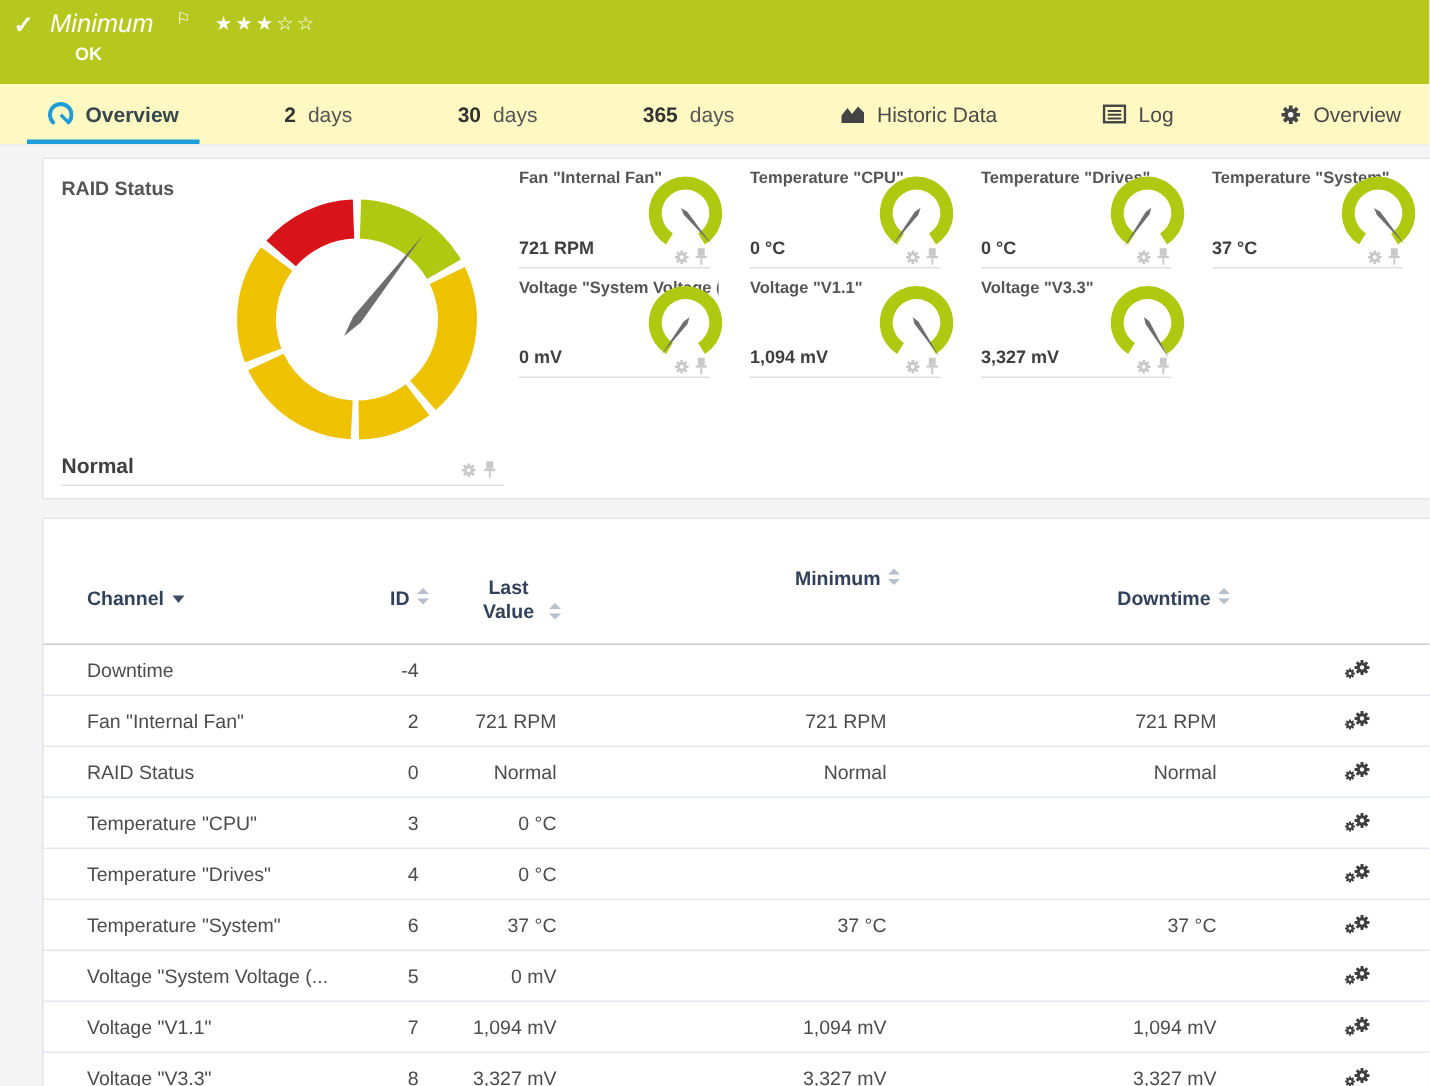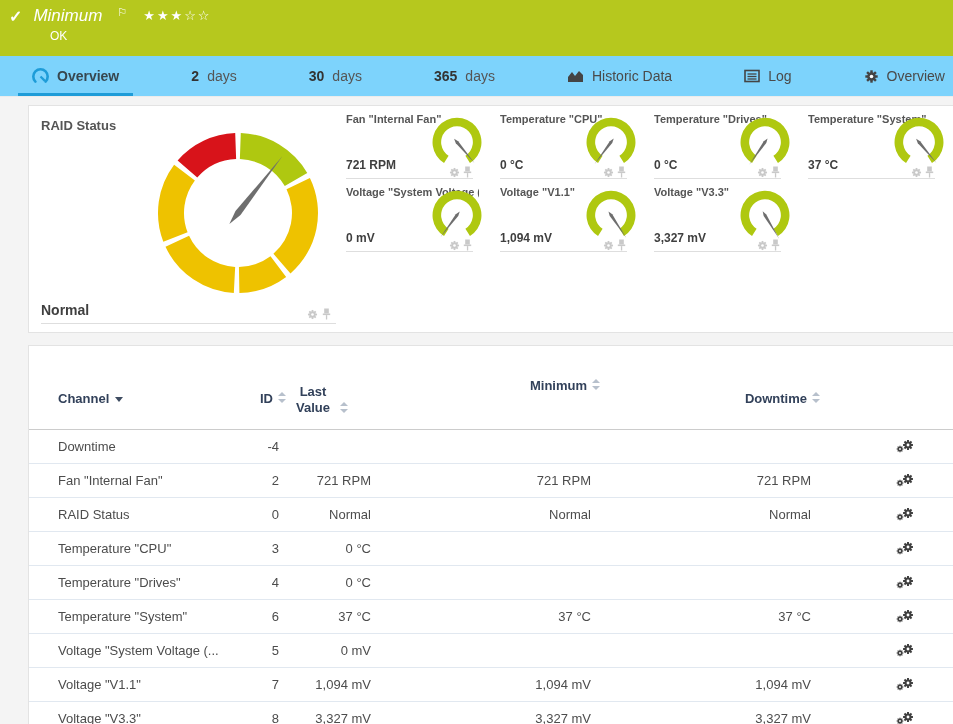--- a/index.html
+++ b/index.html
@@ -9,25 +9,25 @@
     -webkit-font-smoothing:antialiased;
   }
   
   .banner{position:absolute;top:0;left:0;right:0;height:56px;background:#b6c81e;color:#fff}
   .banner-row{position:absolute;left:9px;top:6px;display:flex;align-items:baseline}
   .check{font-size:16px;font-weight:bold;margin-right:11px;position:relative;top:1px}
   .kind{font-style:italic;font-size:17px;margin-right:9px}
   .btitle{font-size:17px;font-weight:bold;letter-spacing:.2px}
   .flag{font-size:11px;margin-left:6px;position:relative;top:-5px}
   .stars{font-size:13px;margin-left:16px;letter-spacing:2px;position:relative;top:-1px}
-  .status{position:absolute;left:50px;top:29px;font-size:12px;font-weight:normal}
+  .status{position:absolute;left:50px;top:29px;font-size:12px;font-weight:bold}
   
-  .tabbar{position:absolute;top:56px;left:0;right:0;height:41px;background:#7dd3fc;
+  .tabbar{position:absolute;top:56px;left:0;right:0;height:41px;background:#fef9c3;
     border-bottom:1px solid #ececec;display:flex;align-items:stretch;
-    justify-content:space-between;padding:0 1px 0 25px;box-sizing:border-box}
+    justify-content:space-between;padding:0 12px 0 25px;box-sizing:border-box}
   .tab{display:flex;align-items:center;gap:8px;font-size:14px;color:#4a4a4a;
     position:relative;padding:0 7px;cursor:pointer;white-space:nowrap}
   .tab .num{font-weight:bold;color:#333}
   .tab .word{color:#555}
   .tab.active .tlabel{font-weight:bold;color:#37474f}
   .tab.active:after{content:"";position:absolute;left:-7px;right:-7px;bottom:0;height:3px;background:#1e9cd8}
   .ticon{display:inline-flex;align-items:center}
   
   .panel{position:absolute;left:28px;background:#fff;border:1px solid #e3e3e3;box-sizing:border-box}
   #gauges-panel{top:105px;width:946px;height:228px}
@@ -50,21 +50,21 @@
   .th{position:absolute;font-size:13px;font-weight:bold;color:#32415a}
   .sort{display:inline-block;width:9px;height:11px;position:relative;margin-left:5px}
   .sort:before{content:"";position:absolute;top:0;left:0;border-left:4px solid transparent;
     border-right:4px solid transparent;border-bottom:4px solid #b7c0cc}
   .sort:after{content:"";position:absolute;bottom:0;left:0;border-left:4px solid transparent;
     border-right:4px solid transparent;border-top:4px solid #b7c0cc}
   .sorted{display:inline-block;width:0;height:0;margin-left:6px;position:relative;top:-1px;
     border-left:4px solid transparent;border-right:4px solid transparent;border-top:5px solid #3e4c61}
   #th-channel{left:29px;top:45px}
   #th-id{left:150px;top:45px;width:108px;text-align:right}
-  #th-lastvalue{left:262px;top:38px;width:110px;display:flex;justify-content:flex-start;align-items:flex-end}
+  #th-lastvalue{left:262px;top:38px;width:110px;display:flex;justify-content:center;align-items:flex-end}
   #th-lastvalue .wrapspan{display:inline-block;width:44px;text-align:center;line-height:16px}
   #th-lastvalue .sort{margin-bottom:3px}
   #th-min{left:400px;top:32px;width:172px;text-align:right}
   #th-max{left:620px;top:45px;width:172px;text-align:right}
   #head-sep{position:absolute;left:0;right:0;top:83px;border-bottom:1px solid #cccccc}
   #rows{position:absolute;left:0;right:0;top:84px}
   .row{display:flex;align-items:center;height:33px;padding-left:29px;
     border-bottom:1px solid #e1e8f0;font-size:13px;color:#4c4c4c}
   .c-channel{width:180px;white-space:nowrap;overflow:hidden}
   .c-id{width:41px;text-align:right}

